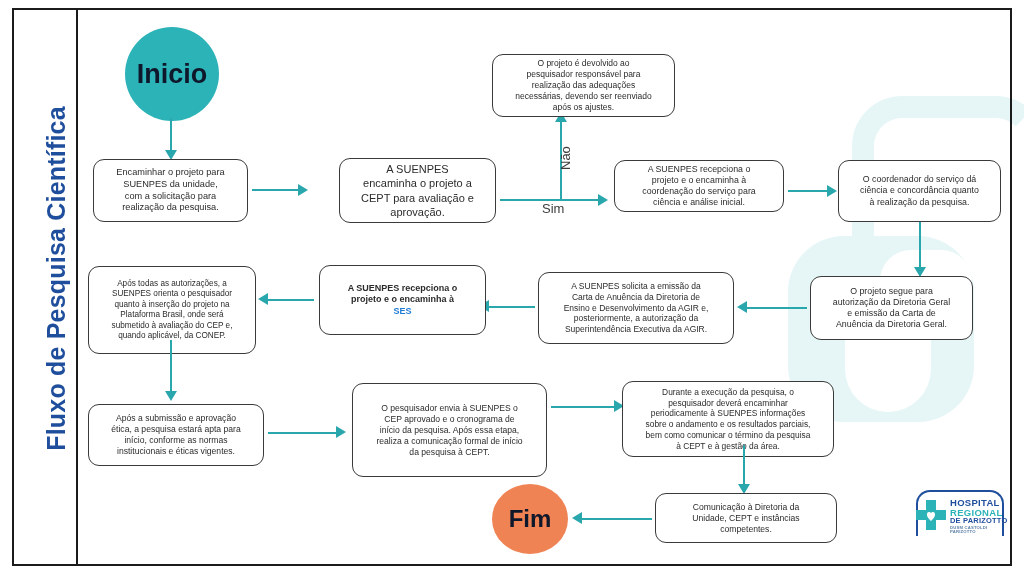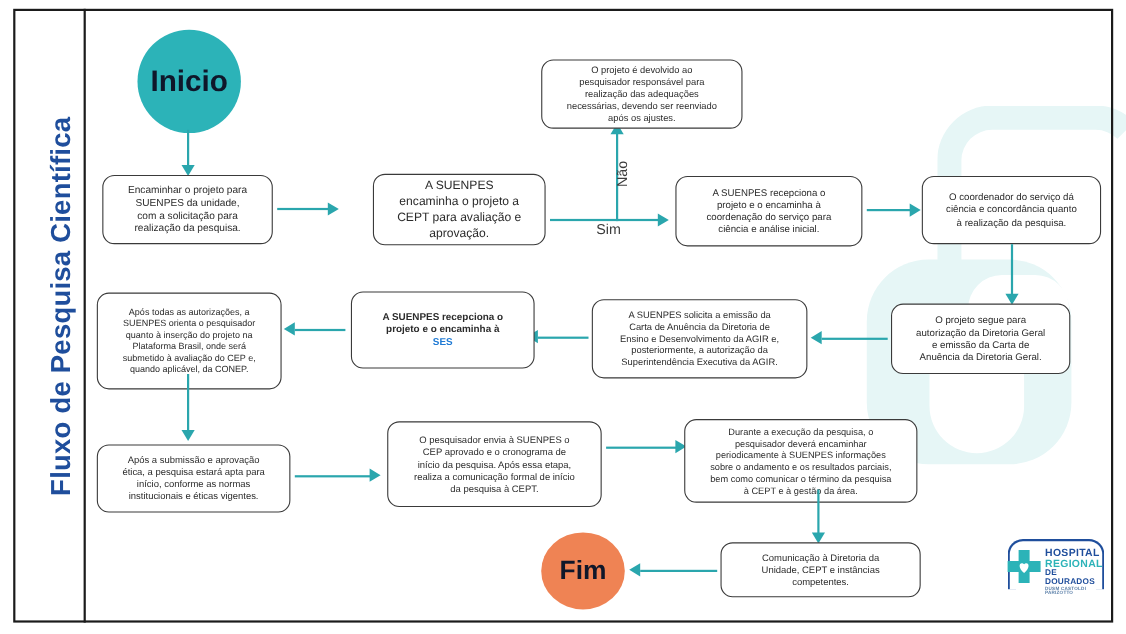--- a/index.html
+++ b/index.html
@@ -98,21 +98,21 @@
   <div class="conn v" style="left:560px;top:118px;height:83px;"></div>
   <div class="arrow up" style="left:555px;top:112px;"></div>
 
   <div class="edge-label" style="left:542px;top:201px;">Sim</div>
   <div class="edge-label vert" style="left:558px;top:170px;">Não</div>
 
   <div class="node" style="left:492px;top:54px;width:183px;height:63px;font-size:8.5px;">
     <span>O projeto é devolvido ao pesquisador responsável para realização das adequações necessárias, devendo ser reenviado após os ajustes.</span>
   </div>
 
-  <div class="node" style="left:614px;top:160px;width:170px;height:64px;font-size:8.8px;">
+  <div class="node" style="left:614px;top:160px;width:170px;height:52px;font-size:8.8px;">
     <span>A SUENPES recepciona o projeto e o encaminha à coordenação do serviço para ciência e análise inicial.</span>
   </div>
 
   <div class="conn h" style="left:788px;top:190px;width:42px;"></div>
   <div class="arrow right" style="left:827px;top:185px;"></div>
 
   <div class="node" style="left:838px;top:160px;width:163px;height:62px;font-size:8.8px;">
     <span>O coordenador do serviço dá ciência e concordância quanto à realização da pesquisa.</span>
   </div>
 
@@ -150,21 +150,21 @@
   <div class="conn v" style="left:170px;top:340px;height:54px;"></div>
   <div class="arrow down" style="left:165px;top:391px;"></div>
 
   <div class="node" style="left:88px;top:404px;width:176px;height:62px;font-size:8.6px;">
     <span>Após a submissão e aprovação ética, a pesquisa estará apta para início, conforme as normas institucionais e éticas vigentes.</span>
   </div>
 
   <div class="conn h" style="left:268px;top:432px;width:70px;"></div>
   <div class="arrow right" style="left:336px;top:426px;"></div>
 
-  <div class="node" style="left:352px;top:383px;width:195px;height:78px;font-size:8.6px;">
+  <div class="node" style="left:352px;top:383px;width:195px;height:94px;font-size:8.6px;">
     <span>O pesquisador envia à SUENPES o CEP aprovado e o cronograma de início da pesquisa. Após essa etapa, realiza a comunicação formal de início da pesquisa à CEPT.</span>
   </div>
 
   <div class="conn h" style="left:551px;top:406px;width:66px;"></div>
   <div class="arrow right" style="left:614px;top:400px;"></div>
 
   <div class="node" style="left:622px;top:381px;width:212px;height:76px;font-size:8.4px;">
     <span>Durante a execução da pesquisa, o pesquisador deverá encaminhar periodicamente à SUENPES informações sobre o andamento e os resultados parciais, bem como comunicar o término da pesquisa à CEPT e à gestão da área.</span>
   </div>
 
@@ -185,18 +185,18 @@
     <div class="logo-cross">
       <svg viewBox="0 0 34 34" width="34" height="34">
         <path d="M12 2 H22 V12 H32 V22 H22 V32 H12 V22 H2 V12 H12 Z" fill="#2cb3b8"></path>
         <path d="M17 23 C11 18 12.5 13 16 14.2 C16.6 14.4 17 14.9 17 14.9
                  C17 14.9 17.4 14.4 18 14.2 C21.5 13 23 18 17 23 Z" fill="#ffffff"></path>
       </svg>
     </div>
     <div class="logo-txt">
       <div class="l1">HOSPITAL</div>
       <div class="l2">REGIONAL</div>
-      <div class="l3">DE DOURADOS</div>
+      <div class="l3">DE PARIZOTTO</div>
       <div class="l4">DUSM CASTOLDI PARIZOTTO</div>
     </div>
   </div>
 
 </div>
 
 </body></html>

